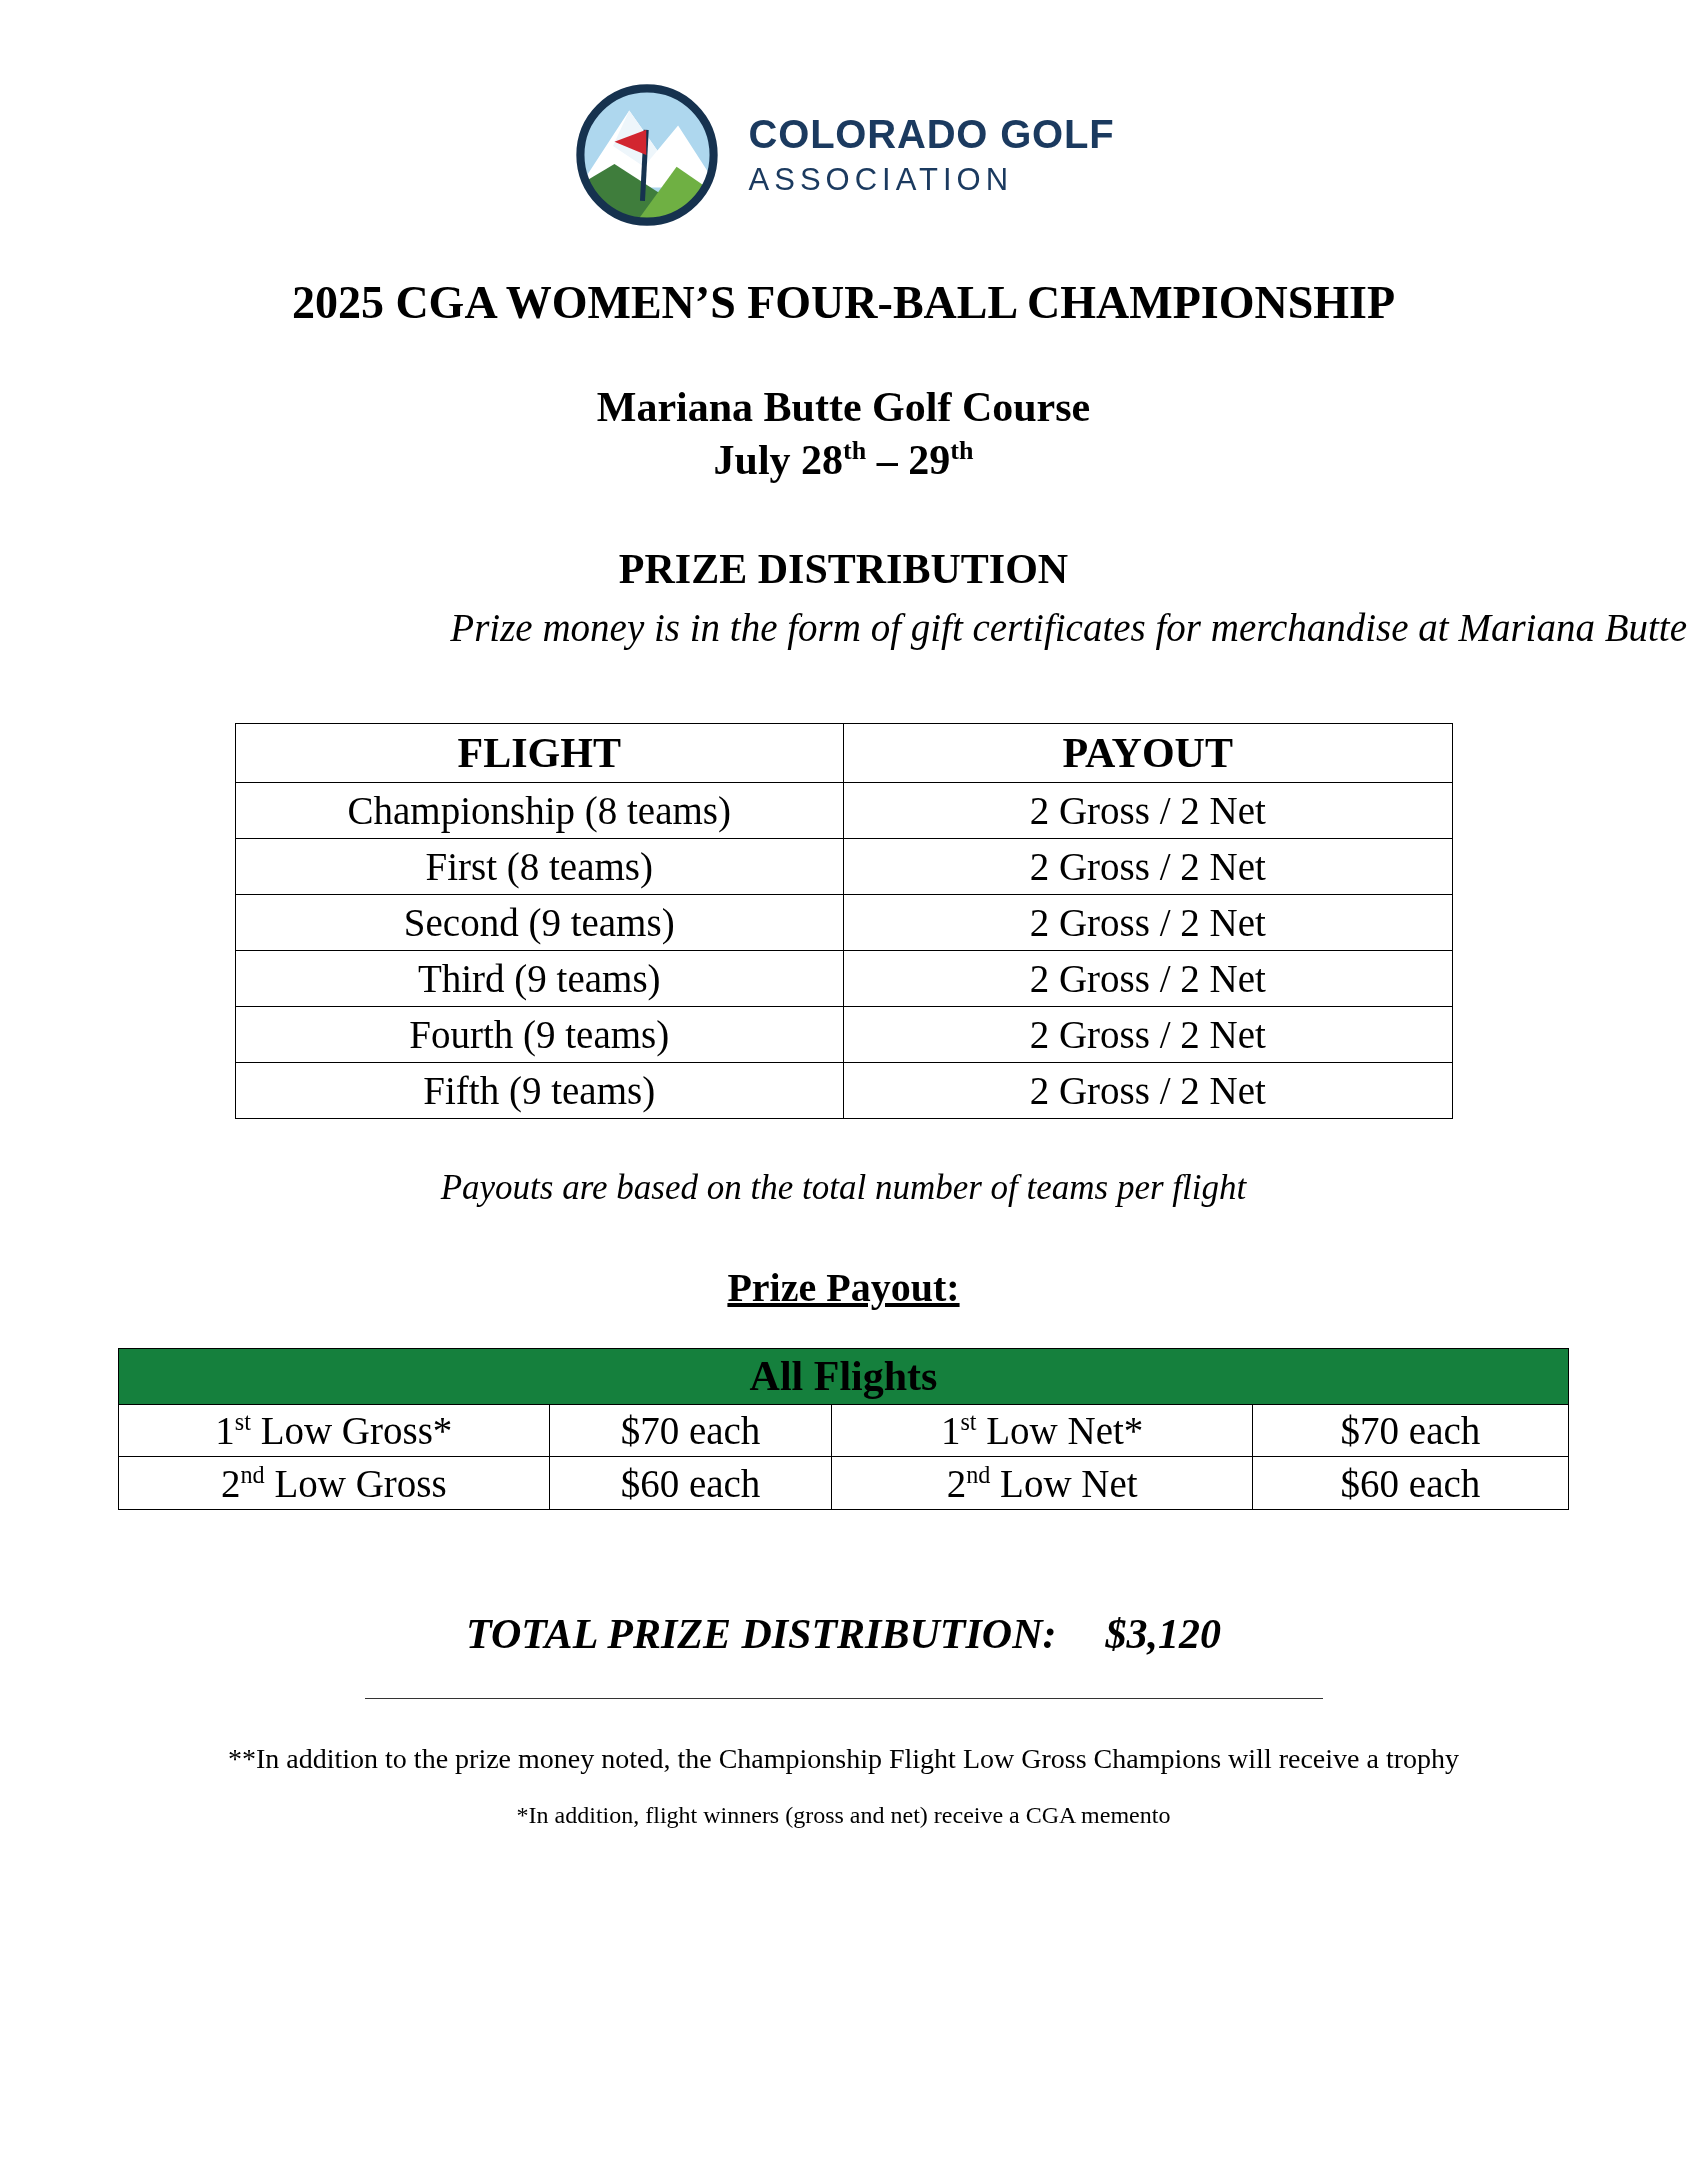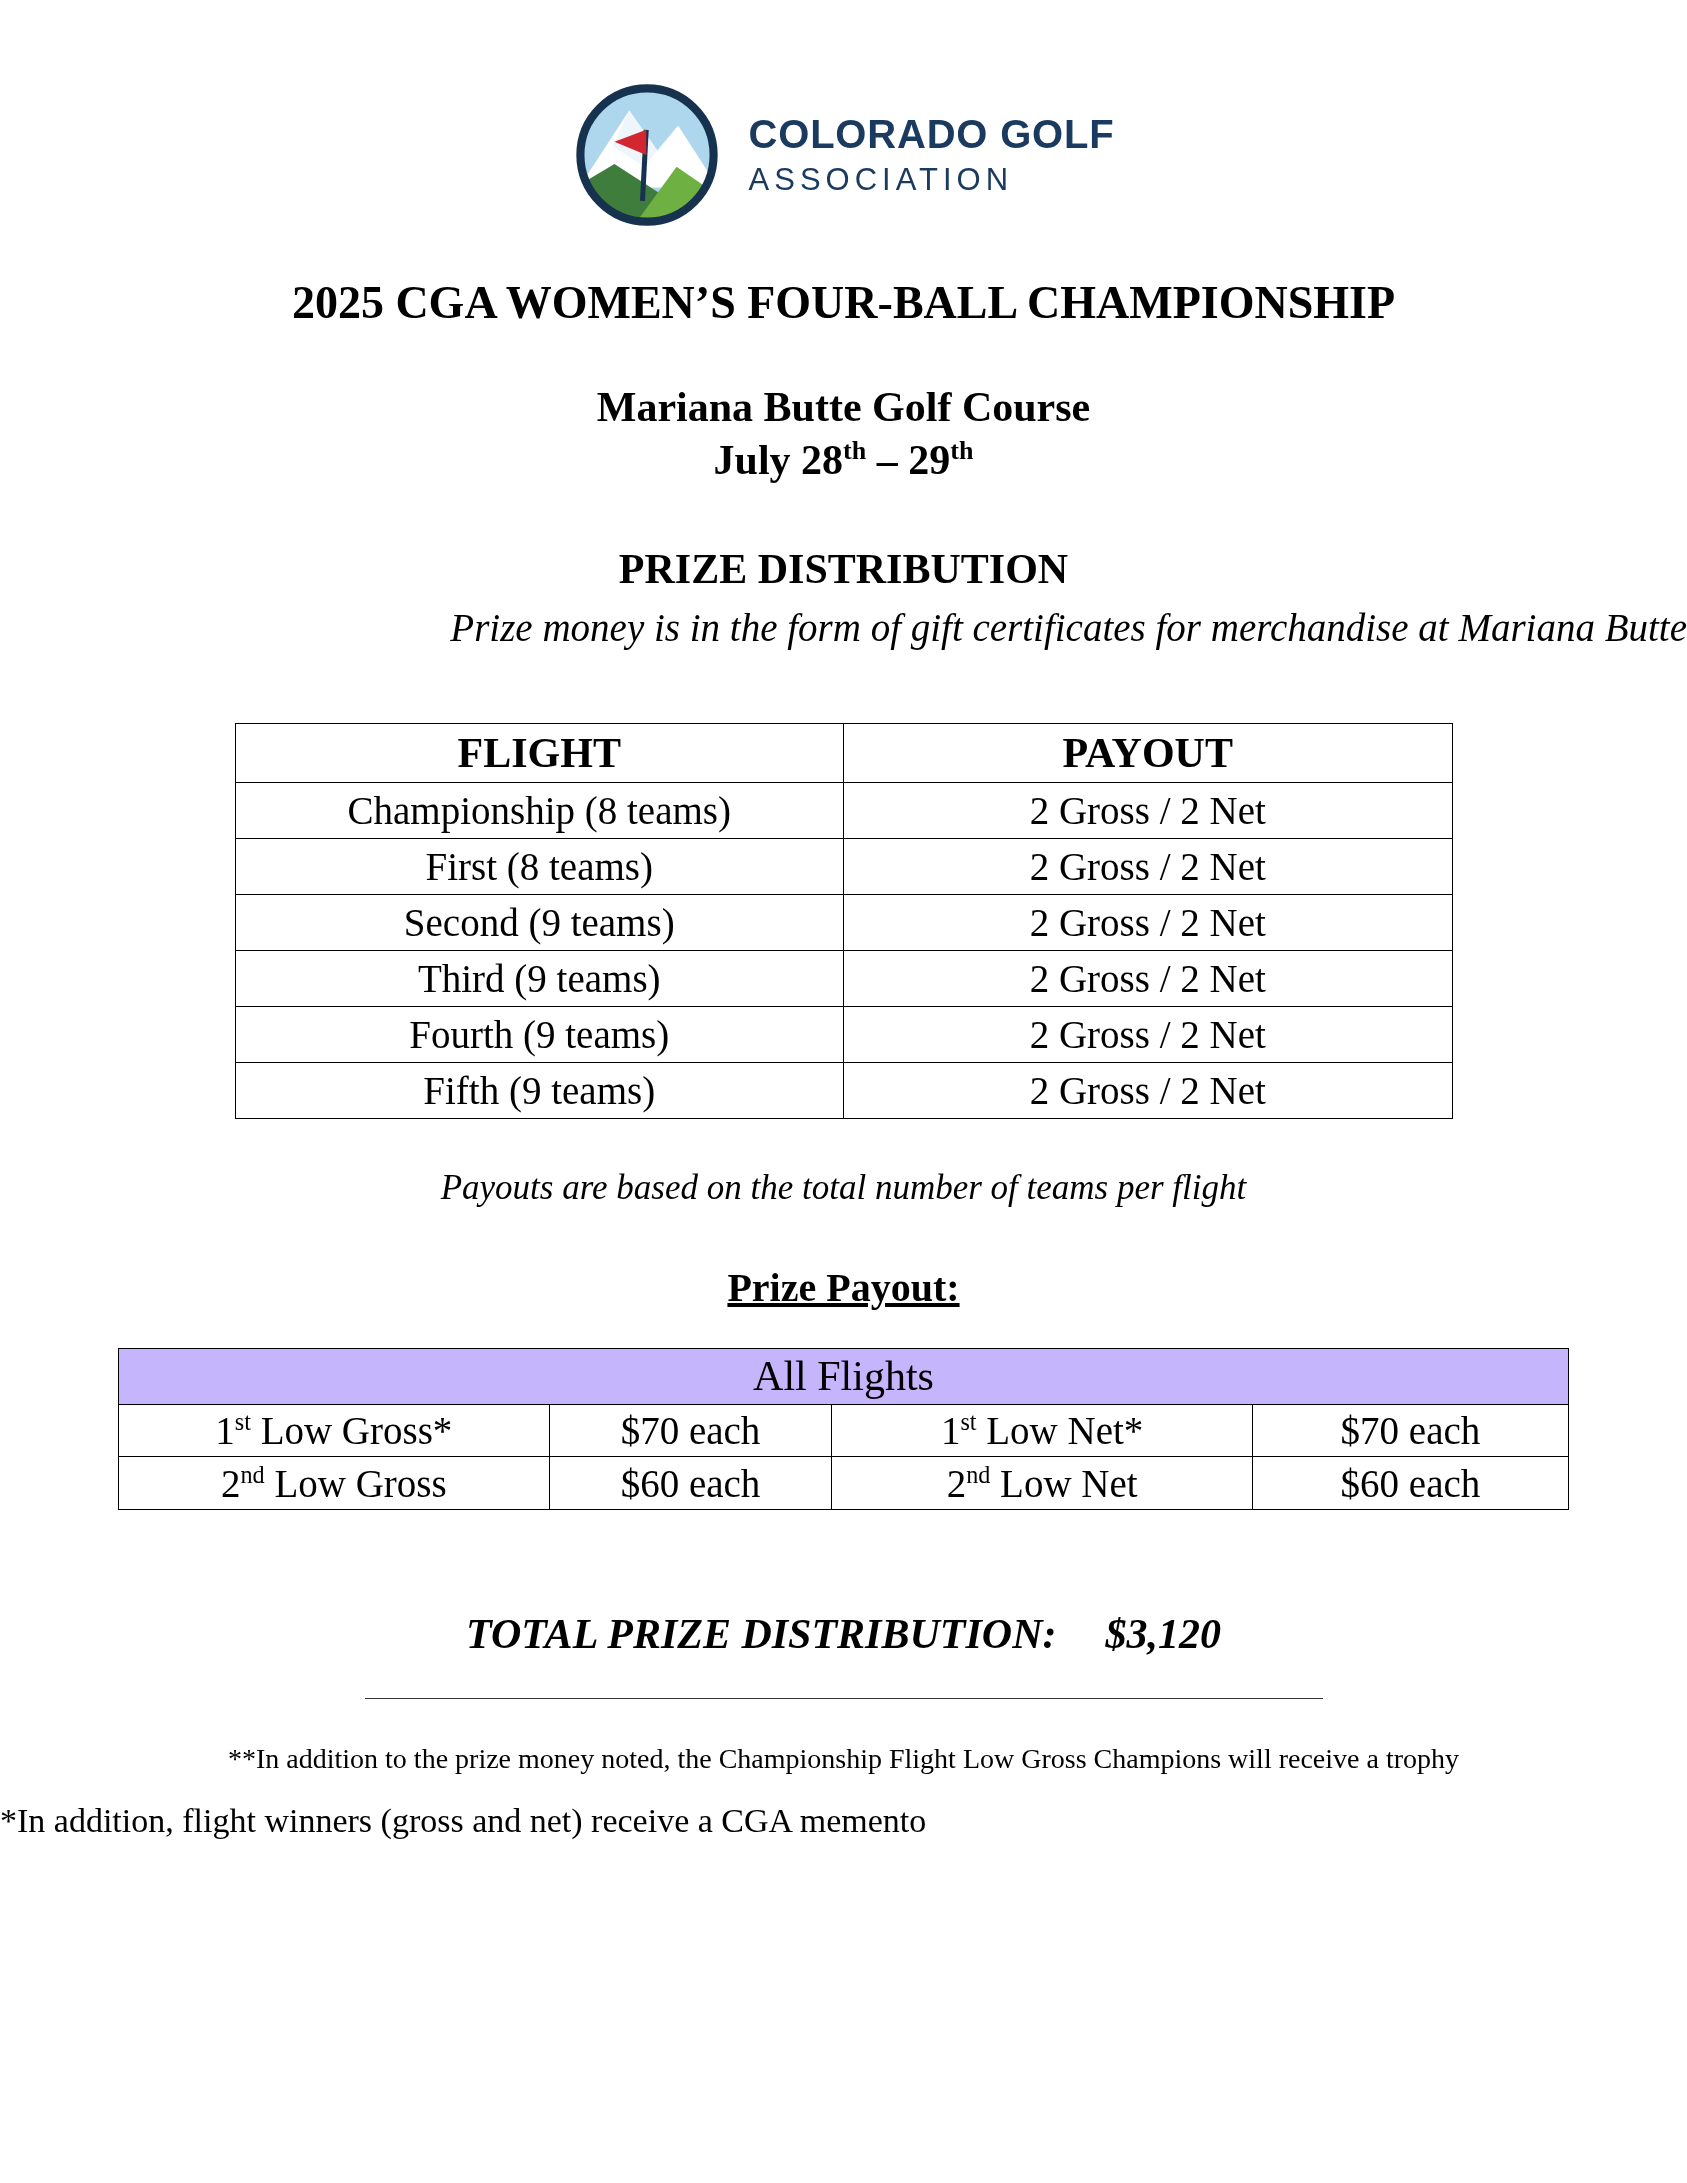--- a/index.html
+++ b/index.html
@@ -25,27 +25,27 @@
   
   .flight-table { width:1218px; margin:73px auto 0 auto; border-collapse:collapse; text-align:center; font-size:39px; }
   .flight-table th, .flight-table td { border:1.7px solid #000; padding:5px 3.4px; }
   .flight-table th { font-size:42px; font-weight:bold; }
   .flight-table col { width:50%; }
   .table-caption { margin-top:49px; text-align:center; font-size:35px; font-style:italic; }
   
   .payout-heading { margin-top:56px; text-align:center; font-size:40px; font-weight:bold; text-decoration:underline; }
   .payout-table { width:1451px; margin:37px auto 0 auto; border-collapse:collapse; text-align:center; font-size:39px; }
   .payout-table th, .payout-table td { border:1.7px solid #000; padding:3.4px 3.4px; }
-  .payout-table th.all-flights { background:#c4b5fd; font-size:42px; font-weight:normal; }
+  .payout-table th.all-flights { background:#15803d; font-size:42px; font-weight:bold; }
   
   .total-line { margin-top:100px; text-align:center; font-size:42px; font-weight:bold; font-style:italic; }
   .total-amount { margin-left:49px; }
   .divider { width:958px; height:0; border-top:1.7px solid #333; margin:40px auto 0 auto; }
   .footnote-1 { margin-top:44px; text-align:center; font-size:28px; }
-  .footnote-2 { margin-top:27px; text-align:left; font-size:34px; }
+  .footnote-2 { margin-top:27px; text-align:center; font-size:24px; }
 </style>
 </head>
 <body>
 
 <div class="page">
 
   <div class="logo-row">
     <svg class="logo-mark" viewBox="0 0 100 100" aria-hidden="true">
       <defs>
         <clipPath id="logo-clip">

